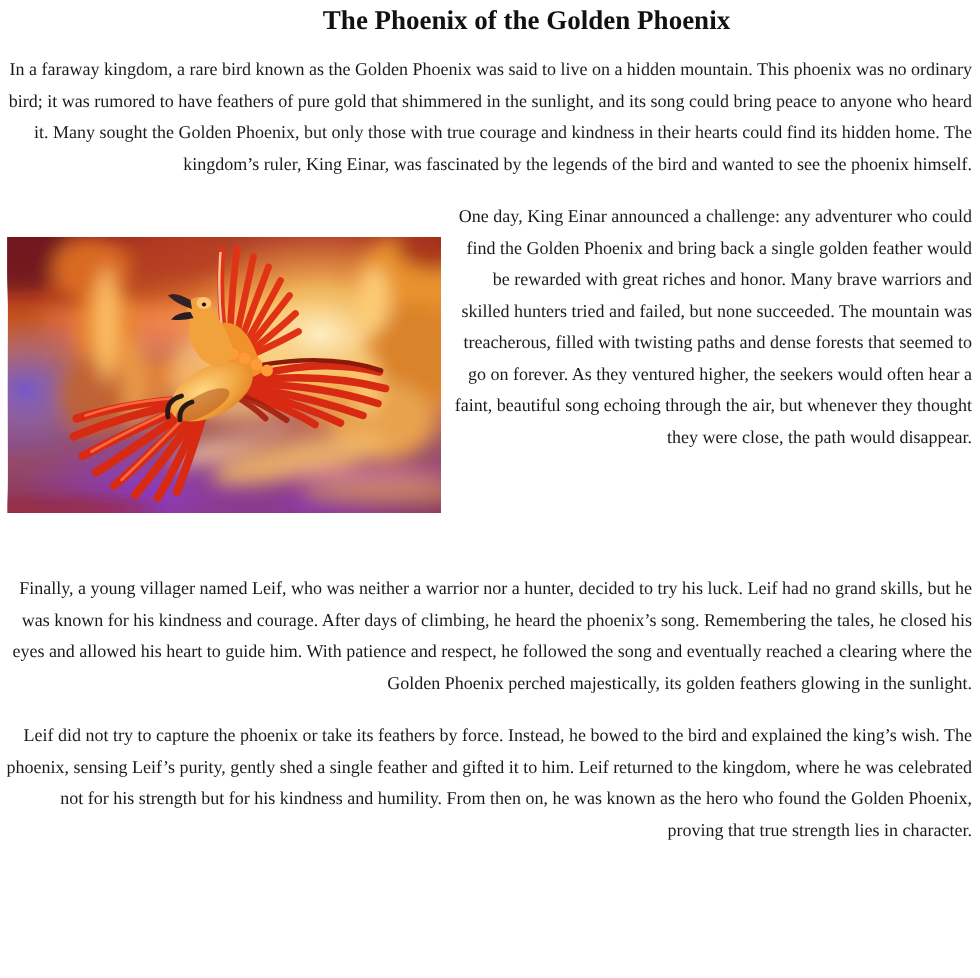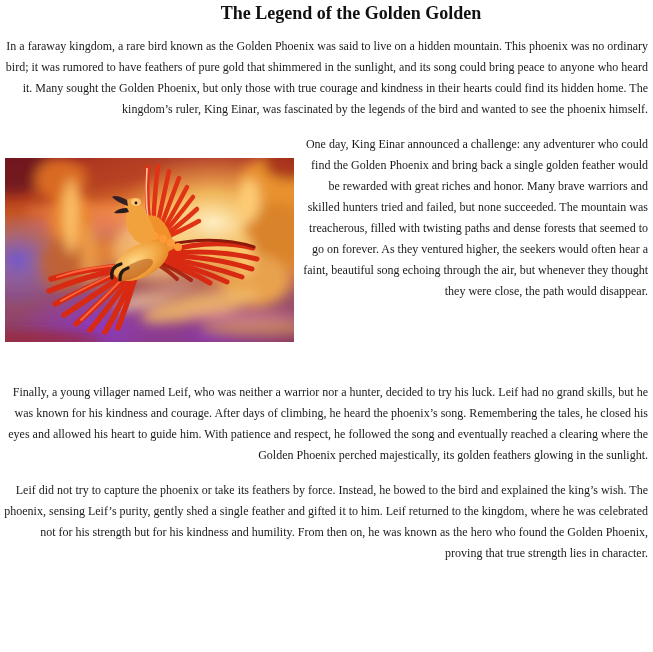--- a/index.html
+++ b/index.html
@@ -42,21 +42,21 @@
     overflow: hidden;
   }
   figure.phoenix-fig svg { display: block; }
   .clear-after-image { clear: left; }
 </style>
 </head>
 <body>
 
 <main class="page">
 
-  <h1 class="doc-title">The Legend of the Golden Golden</h1>
+  <h1 class="doc-title">The Phoenix of the Golden Phoenix</h1>
 
   <p class="para">In a faraway kingdom, a rare bird known as the Golden Phoenix was said to live on a hidden mountain. This phoenix was no ordinary bird; it was rumored to have feathers of pure gold that shimmered in the sunlight, and its song could bring peace to anyone who heard it. Many sought the Golden Phoenix, but only those with true courage and kindness in their hearts could find its hidden home. The kingdom’s ruler, King Einar, was fascinated by the legends of the bird and wanted to see the phoenix himself.</p>
 
   <div class="para">
     <figure class="phoenix-fig" aria-label="Digital painting of a red and gold phoenix with outstretched wings flying through a glowing sunset sky of orange, gold, pink and purple clouds.">
       <svg width="289" height="184" viewBox="0 0 289 184" xmlns="http://www.w3.org/2000/svg" role="img">
         <defs>
           <linearGradient id="sky" x1="0" y1="0" x2="0" y2="1">
             <stop offset="0" stop-color="#8c1a24"></stop>
             <stop offset="0.22" stop-color="#b5401e"></stop>

